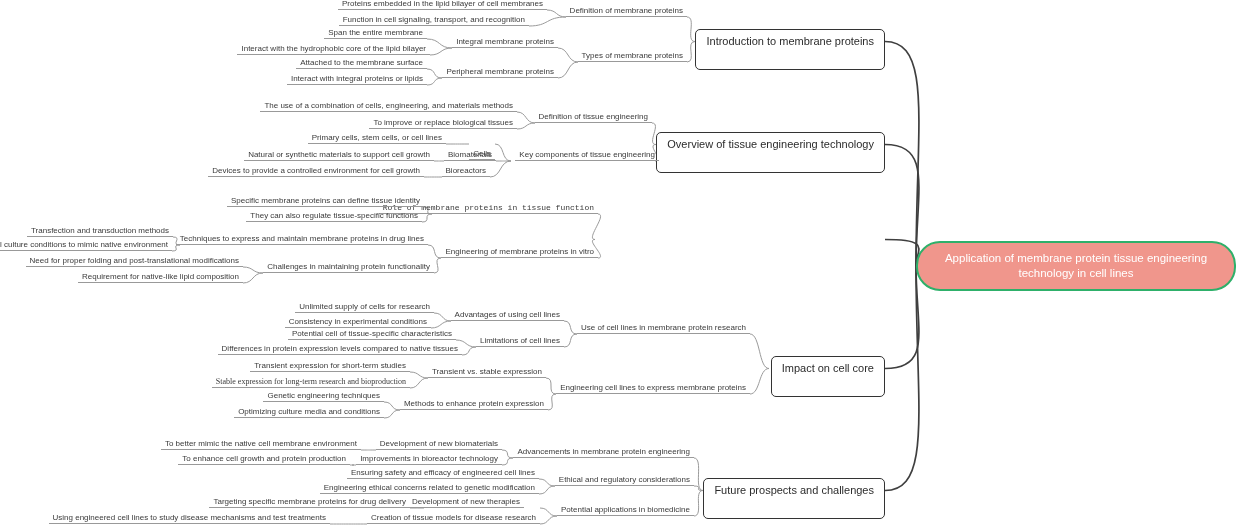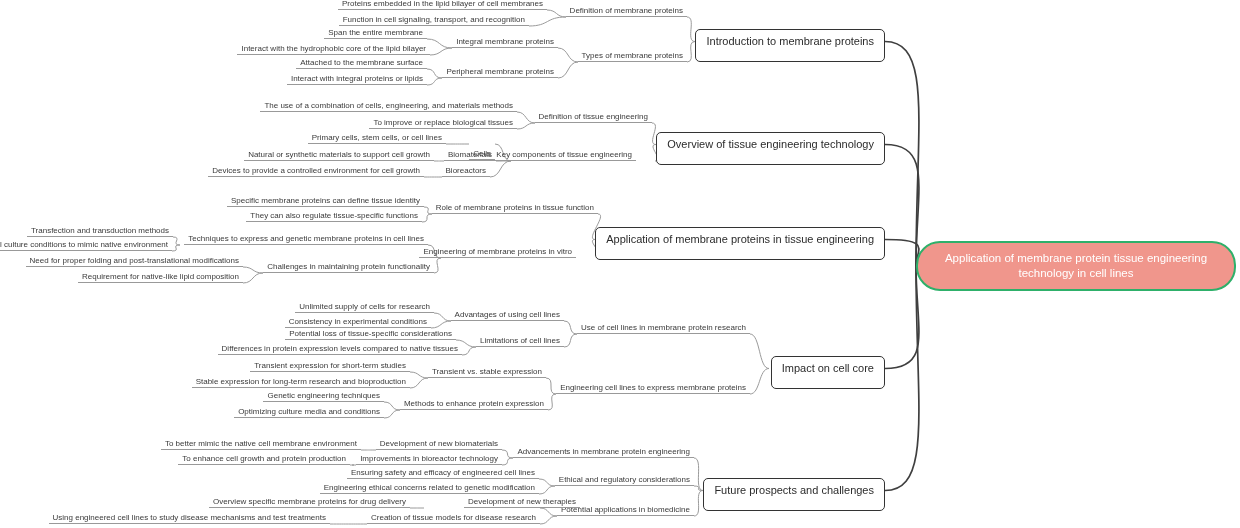--- a/index.html
+++ b/index.html
@@ -16,21 +16,21 @@
   .leaf{
     position:absolute;white-space:nowrap;
     font-size:8px;line-height:11px;color:var(--label,#3a3a3a);
     border-bottom:1px solid var(--line,#999999);
     padding:0 4px;cursor:default;
   }
   .branch{
     position:absolute;white-space:nowrap;
     font-size:11px;line-height:12px;color:#2b2b2b;
     background:#ffffff;border:1.6px solid var(--boxborder,#333333);
-    border-radius:5px;padding:5px 10px 14px;cursor:default;
+    border-radius:5px;padding:5px 10px 22px;cursor:default;
   }
   .root{
     position:absolute;left:916px;top:241px;width:320px;box-sizing:border-box;
     background:var(--rootfill,#f0968c);border:2px solid var(--rootborder,#2eb06a);
     border-radius:24px;color:var(--roottext,#ffffff);
     font-size:11.5px;line-height:15px;text-align:center;
     padding:8px 12px;cursor:default;
   }
 </style>
 </head>
@@ -110,60 +110,59 @@
     <div class="leaf" style="right: 682px; top: 36px;">Integral membrane proteins</div>
     <div class="leaf" style="right: 813px; top: 27px;">Span the entire membrane</div>
     <div class="leaf" style="right: 810px; top: 43px;">Interact with the hydrophobic core of the lipid bilayer</div>
     <div class="leaf" style="right: 682px; top: 66px;">Peripheral membrane proteins</div>
     <div class="leaf" style="right: 813px; top: 57px;">Attached to the membrane surface</div>
     <div class="leaf" style="right: 813px; top: 73px;">Interact with integral proteins or lipids</div>
     <div class="branch" style="right: 355px; top: 131.5px;">Overview of tissue engineering technology</div>
     <div class="leaf" style="right: 588px; top: 111px;">Definition of tissue engineering</div>
     <div class="leaf" style="right: 723px; top: 100px;">The use of a combination of cells, engineering, and materials methods</div>
     <div class="leaf" style="right: 723px; top: 117px;">To improve or replace biological tissues</div>
-    <div class="leaf" style="right: 604px; top: 149px;">Key components of tissue engineering</div>
+    <div class="leaf" style="right: 581px; top: 149px;">Key components of tissue engineering</div>
     <div class="leaf" style="right: 745px; top: 148px;">Cells</div>
     <div class="leaf" style="right: 794px; top: 132px;">Primary cells, stem cells, or cell lines</div>
     <div class="leaf" style="right: 744px; top: 149px;">Biomaterials</div>
     <div class="leaf" style="right: 806px; top: 149px;">Natural or synthetic materials to support cell growth</div>
     <div class="leaf" style="right: 750px; top: 165px;">Bioreactors</div>
     <div class="leaf" style="right: 816px; top: 165px;">Devices to provide a controlled environment for cell growth</div>
-    <div class="branch" style="right: 355px; top: 226.5px;">Application of membrane proteins in tissue engineering</div>
-    <div class="leaf" style="right: 642px; top: 202px;">Role of membrane proteins in tissue function</div>
+    <div class="leaf" style="right: 642px; top: 202px; font-family: Liberation Mono, monospace;">Role of membrane proteins in tissue function</div>
     <div class="leaf" style="right: 816px; top: 195px;">Specific membrane proteins can define tissue identity</div>
     <div class="leaf" style="right: 818px; top: 210px;">They can also regulate tissue-specific functions</div>
-    <div class="leaf" style="right: 664px; top: 246px;">Engineering of membrane proteins in vitro</div>
-    <div class="leaf" style="right: 812px; top: 233px;">Techniques to express and genetic membrane proteins in cell lines</div>
+    <div class="leaf" style="right: 642px; top: 246px;">Engineering of membrane proteins in vitro</div>
+    <div class="leaf" style="right: 812px; top: 233px;">Techniques to express and maintain membrane proteins in drug lines</div>
     <div class="leaf" style="right: 1067px; top: 225px;">Transfection and transduction methods</div>
     <div class="leaf" style="right: 1068px; top: 239px;">Cell culture conditions to mimic native environment</div>
     <div class="leaf" style="right: 806px; top: 261px;">Challenges in maintaining protein functionality</div>
     <div class="leaf" style="right: 997px; top: 255px;">Need for proper folding and post-translational modifications</div>
     <div class="leaf" style="right: 997px; top: 271px;">Requirement for native-like lipid composition</div>
     <div class="branch" style="right: 355px; top: 355.5px;">Impact on cell core</div>
     <div class="leaf" style="right: 490px; top: 322px;">Use of cell lines in membrane protein research</div>
     <div class="leaf" style="right: 676px; top: 309px;">Advantages of using cell lines</div>
     <div class="leaf" style="right: 806px; top: 301px;">Unlimited supply of cells for research</div>
     <div class="leaf" style="right: 809px; top: 316px;">Consistency in experimental conditions</div>
     <div class="leaf" style="right: 676px; top: 335px;">Limitations of cell lines</div>
-    <div class="leaf" style="right: 784px; top: 328px;">Potential loss of tissue-specific considerations</div>
+    <div class="leaf" style="right: 784px; top: 328px;">Potential cell of tissue-specific characteristics</div>
     <div class="leaf" style="right: 778px; top: 343px;">Differences in protein expression levels compared to native tissues</div>
     <div class="leaf" style="right: 490px; top: 382px;">Engineering cell lines to express membrane proteins</div>
     <div class="leaf" style="right: 694px; top: 366px;">Transient vs. stable expression</div>
     <div class="leaf" style="right: 830px; top: 360px;">Transient expression for short-term studies</div>
-    <div class="leaf" style="right: 830px; top: 376px;">Stable expression for long-term research and bioproduction</div>
+    <div class="leaf" style="right: 830px; top: 376px; font-family: Liberation Serif, serif;">Stable expression for long-term research and bioproduction</div>
     <div class="leaf" style="right: 692px; top: 398px; margin-left: 39px;">Methods to enhance protein expression</div>
     <div class="leaf" style="right: 856px; top: 390px;">Genetic engineering techniques</div>
     <div class="leaf" style="right: 856px; top: 406px;">Optimizing culture media and conditions</div>
     <div class="branch" style="right: 355px; top: 477.5px;">Future prospects and challenges</div>
     <div class="leaf" style="right: 546px; top: 446px;">Advancements in membrane protein engineering</div>
     <div class="leaf" style="right: 738px; top: 438px;">Development of new biomaterials</div>
     <div class="leaf" style="right: 879px; top: 438px;">To better mimic the native cell membrane environment</div>
     <div class="leaf" style="right: 738px; top: 453px;">Improvements in bioreactor technology</div>
     <div class="leaf" style="right: 890px; top: 453px;">To enhance cell growth and protein production</div>
     <div class="leaf" style="right: 546px; top: 474px;">Ethical and regulatory considerations</div>
     <div class="leaf" style="right: 701px; top: 467px;">Ensuring safety and efficacy of engineered cell lines</div>
     <div class="leaf" style="right: 701px; top: 482px;">Engineering ethical concerns related to genetic modification</div>
     <div class="leaf" style="right: 546px; top: 504px;">Potential applications in biomedicine</div>
-    <div class="leaf" style="right: 660px; top: 496px;">Development of new therapies</div>
-    <div class="leaf" style="right: 830px; top: 496px;">Overview specific membrane proteins for drug delivery</div>
+    <div class="leaf" style="right: 716px; top: 496px;">Development of new therapies</div>
+    <div class="leaf" style="right: 830px; top: 496px;">Targeting specific membrane proteins for drug delivery</div>
     <div class="leaf" style="right: 700px; top: 512px;">Creation of tissue models for disease research</div>
     <div class="leaf" style="right: 910px; top: 512px;">Using engineered cell lines to study disease mechanisms and test treatments</div>
   </div>
 
 </body></html>

